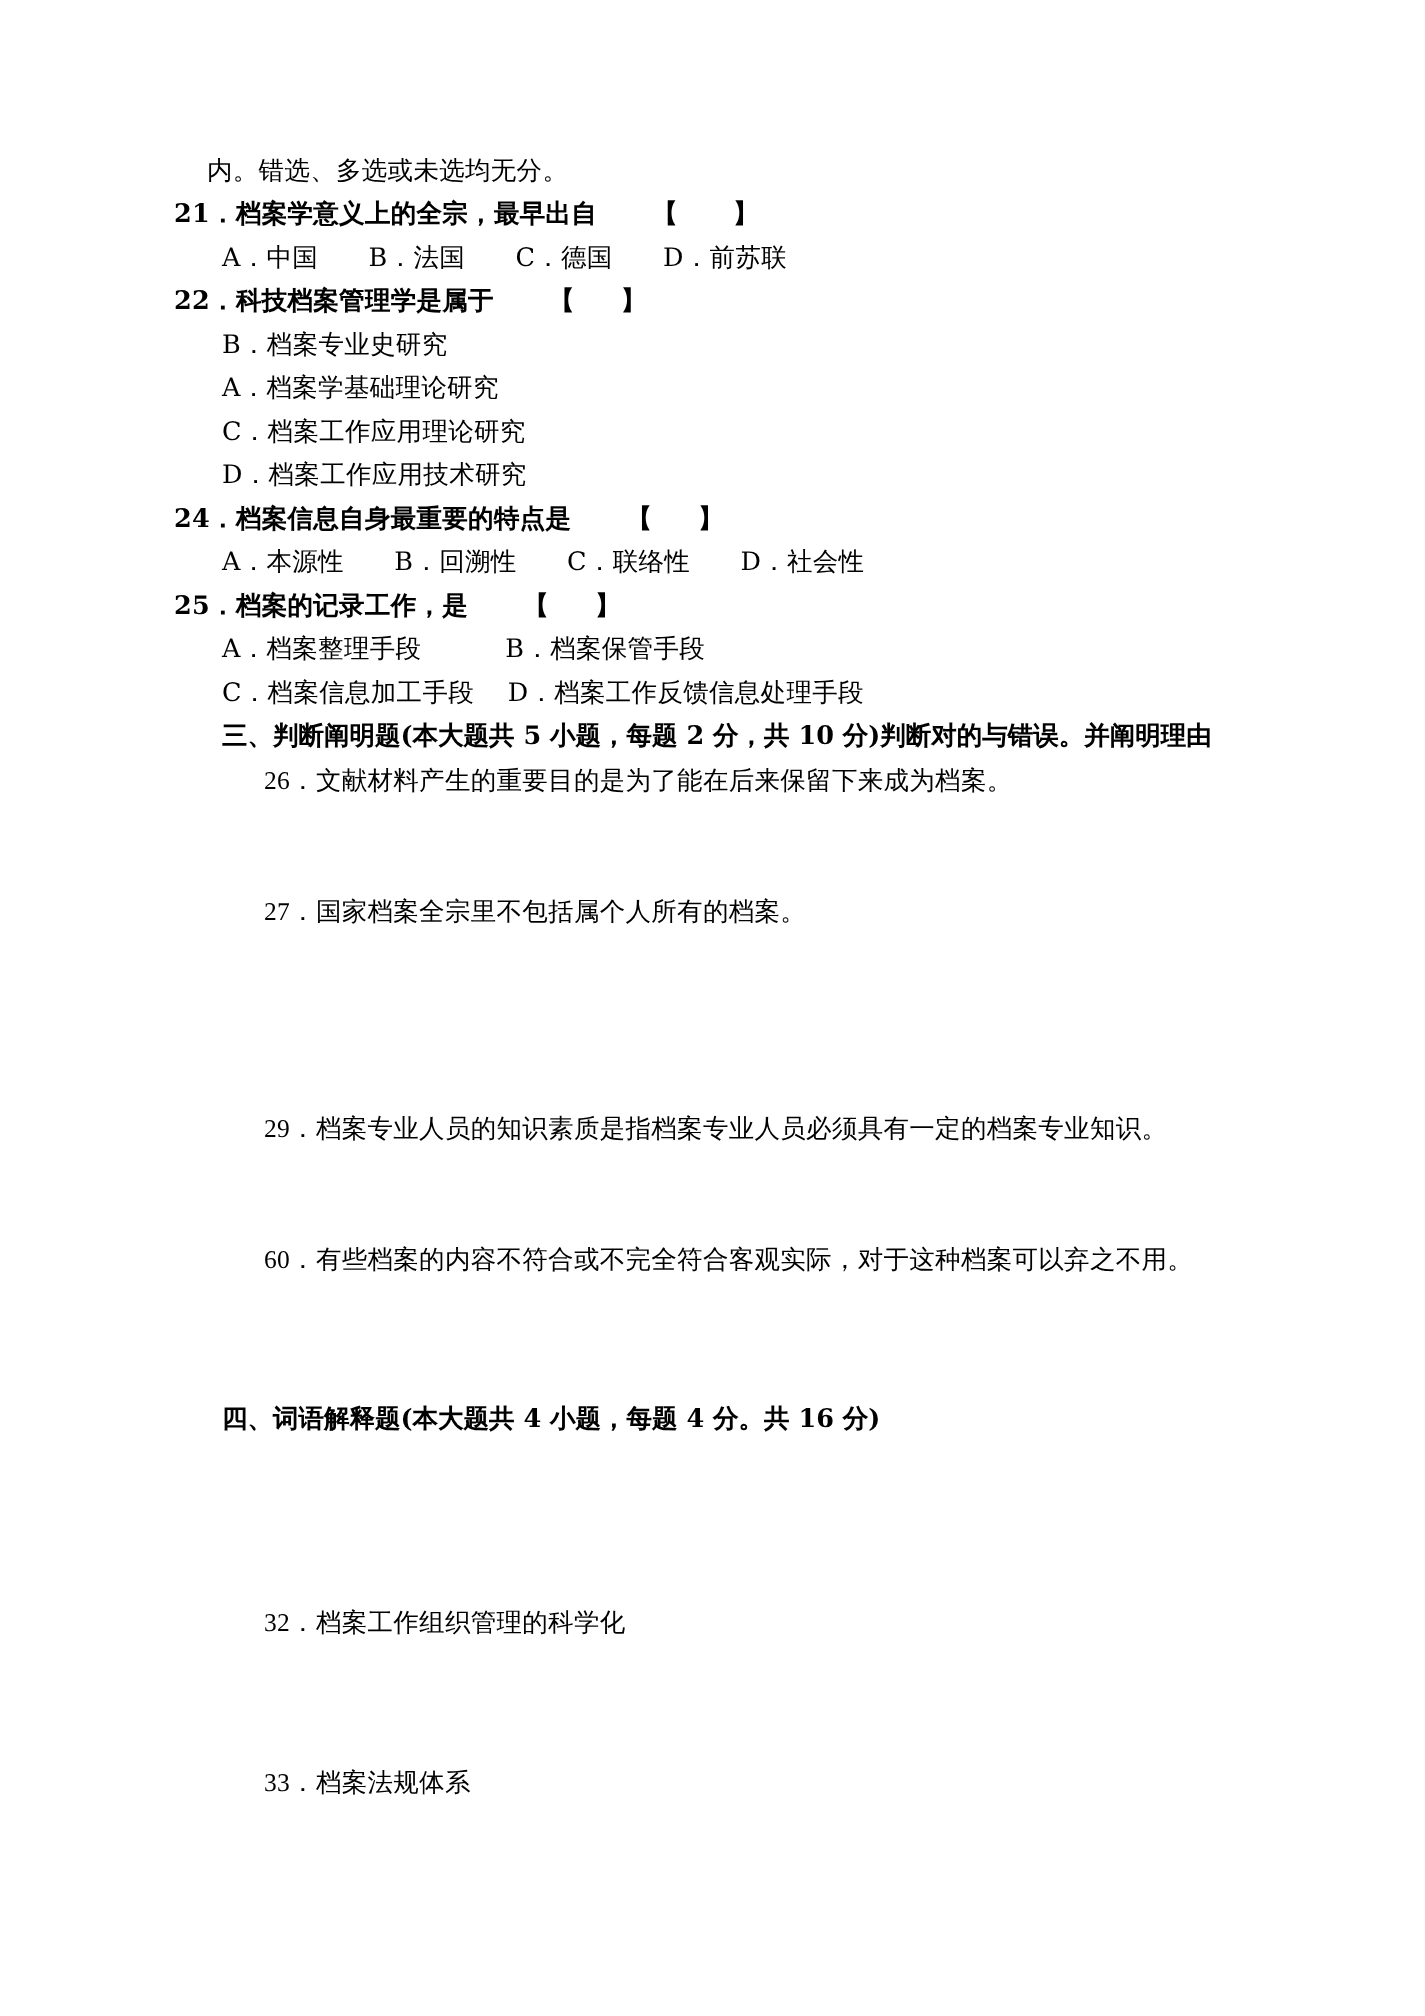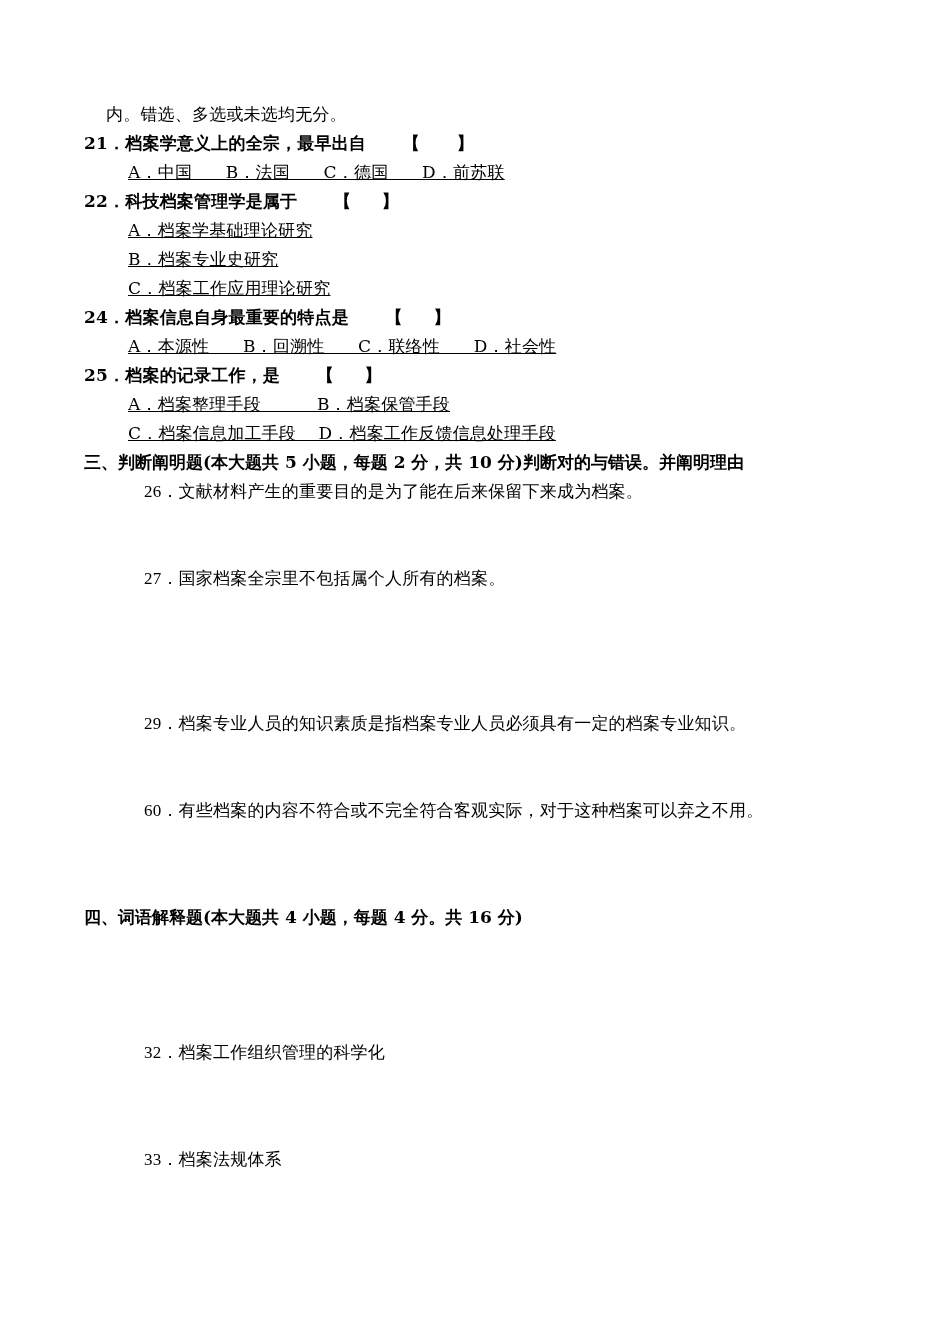--- a/index.html
+++ b/index.html
@@ -11,59 +11,61 @@
     width: 950px;
     height: 1344px;
     font-family: "DejaVu Serif", "Liberation Serif", serif;
     color: #000000;
   }
   .page {
     position: relative;
     width: 950px;
     height: 1344px;
     box-sizing: border-box;
-    padding: 100px 120px 40px 84px;
+    padding: 100px 120px 40px 116px;
   }
   .line {
     font-size: 17px;
     line-height: 29px;
     white-space: pre;
     letter-spacing: 0.2px;
   }
   .indent-0 { margin-left: 0px; font-weight: bold; }
   .indent-1 { margin-left: 22px; }
-  .indent-2 { margin-left: 44px; text-decoration: underline; }
+  .indent-2 { margin-left: 32px; }
   .indent-3 { margin-left: 60px; font-family: Liberation Serif, serif; }
   .gap-md { height: 28px; }
   .gap-lg { height: 58px; }
   .gap-xl { height: 78px; }
   .section-title {
     font-size: 17px;
     line-height: 29px;
     white-space: pre;
+    margin-left: 32px;
   }
   .qblock { margin: 0; }
 </style>
 </head>
 <body>
 
 <div class="page">
 
   <div class="line indent-1">内。错选、多选或未选均无分。</div>
 
   <div class="qblock">
     <div class="line indent-0"><span>21．</span><span>档案学意义上的全宗，最早出自</span><span>      </span><span>【      】</span></div>
     <div class="line indent-2">A．中国      B．法国      C．德国      D．前苏联</div>
   </div>
 
   <div class="qblock">
     <div class="line indent-0"><span>22．</span><span>科技档案管理学是属于</span><span>      </span><span>【     】</span></div>
+    <div class="line indent-2">B．档案专业史研究</div>
     <div class="line indent-2">A．档案学基础理论研究</div>
-    <div class="line indent-2">B．档案专业史研究</div>
     <div class="line indent-2">C．档案工作应用理论研究</div>
+    <div class="line indent-2">D．档案工作应用技术研究</div>
   </div>
 
 
   <div class="qblock">
     <div class="line indent-0"><span>24．</span><span>档案信息自身最重要的特点是</span><span>      </span><span>【     】</span></div>
     <div class="line indent-2">A．本源性      B．回溯性      C．联络性      D．社会性</div>
   </div>
 
   <div class="qblock">
     <div class="line indent-0"><span>25．</span><span>档案的记录工作，是</span><span>      </span><span>【     】</span></div>

